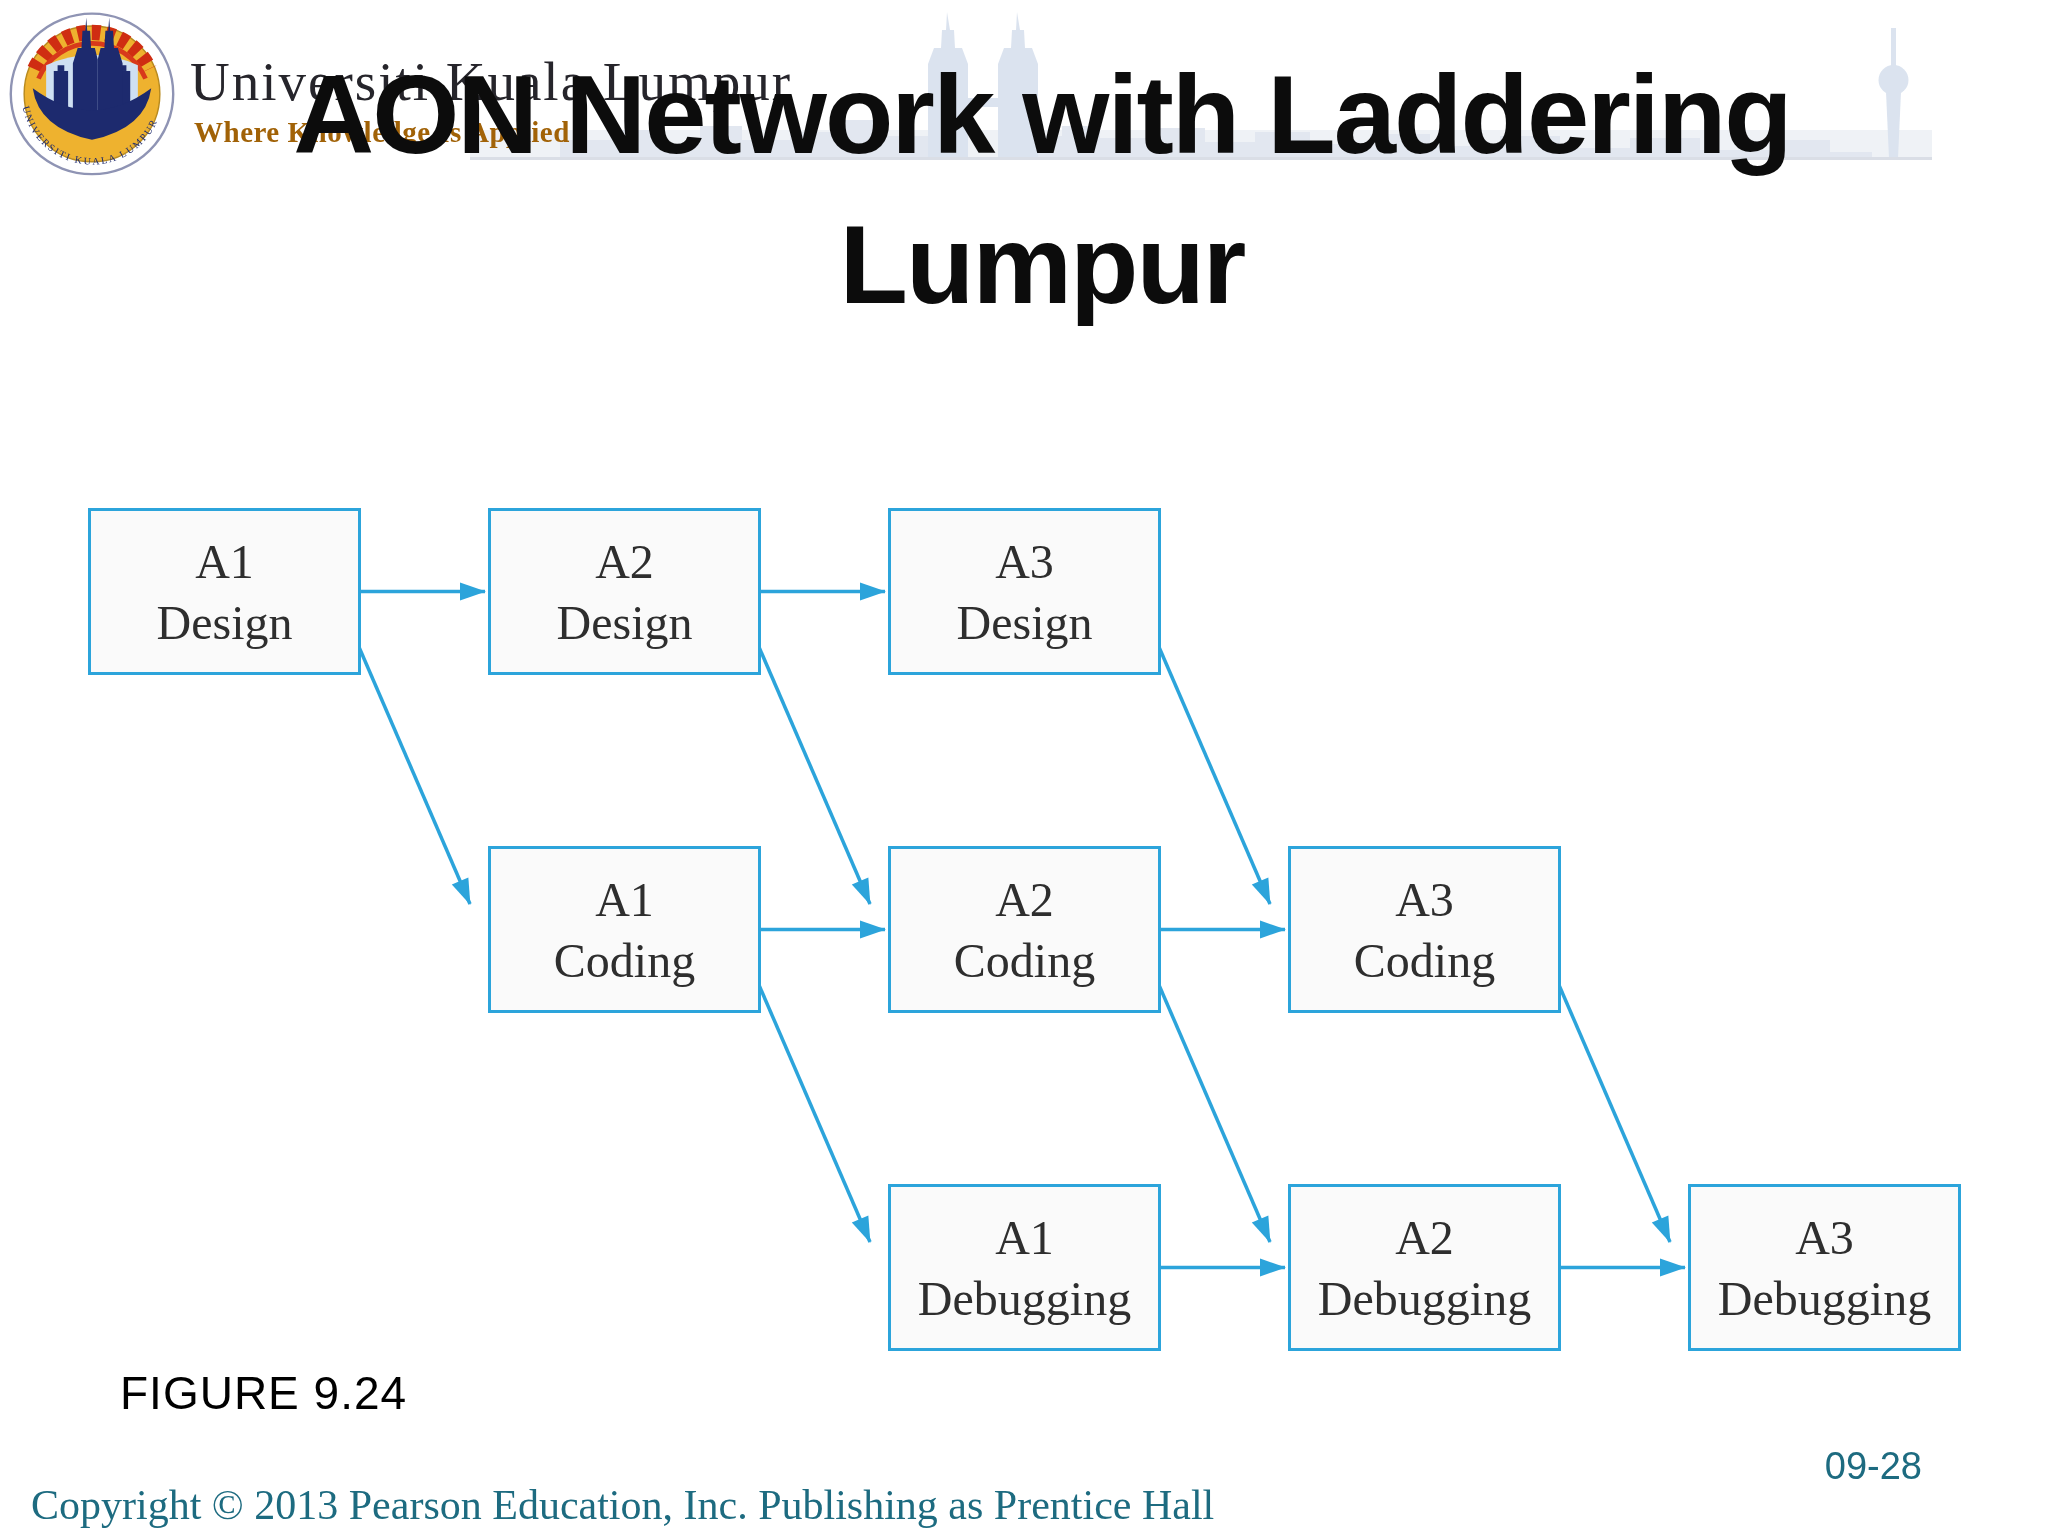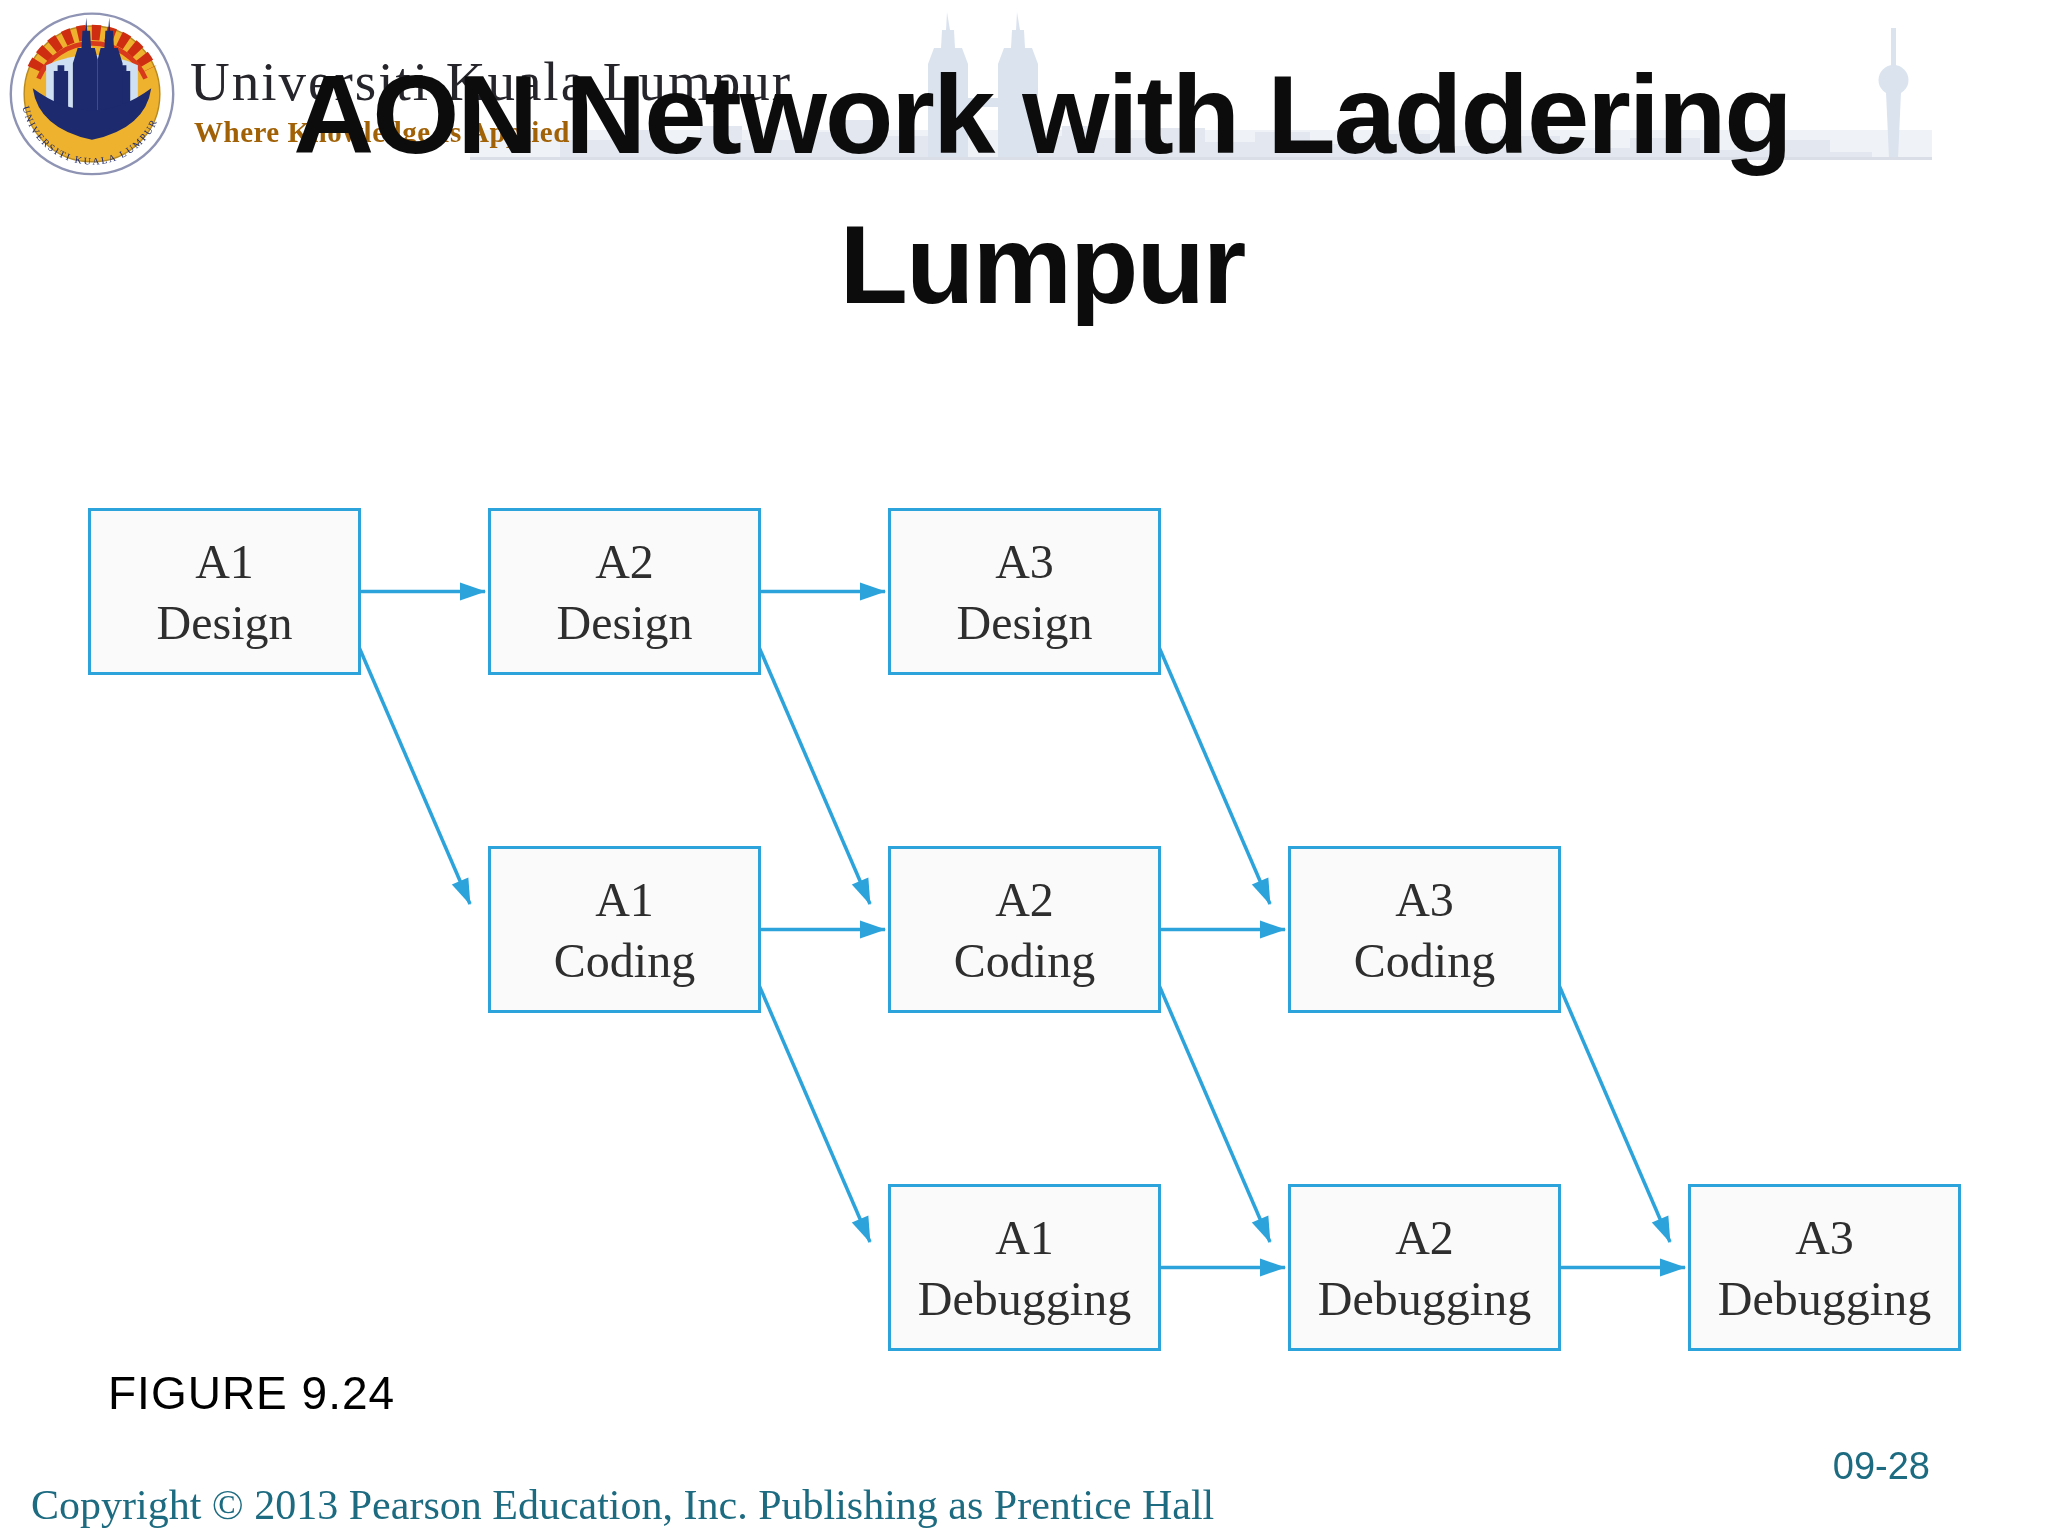--- a/index.html
+++ b/index.html
@@ -39,30 +39,30 @@
   .edges{position:absolute;top:0;left:0;width:2048px;height:1536px;z-index:2;}
   .node{
     position:absolute;box-sizing:border-box;width:273px;height:167px;
     background:var(--node-fill);border:3px solid var(--accent);
     display:flex;flex-direction:column;align-items:center;justify-content:center;
     font:400 48px/61px "Liberation Serif",serif;color:var(--node-text);
     text-align:center;z-index:3;
   }
   
   .figure-label{
-    position:absolute;left:108px;top:1368px;
+    position:absolute;left:120px;top:1368px;
     font:400 46px/1.1 "Liberation Sans",sans-serif;color:#000;letter-spacing:1px;
   }
   .copyright{
     position:absolute;left:31px;top:1482px;
     font:400 42px/1.1 "Liberation Serif",serif;color:var(--teal);
     white-space:nowrap;
   }
   .page-number{
-    position:absolute;right:118px;top:1446px;
+    position:absolute;right:126px;top:1446px;
     font:400 38px/1.1 "Liberation Sans",sans-serif;color:var(--teal);
   }
 </style>
 </head>
 <body>
 
 <div class="slide">
 
   <div class="header">
     <svg class="skyline" width="2048" height="210" viewBox="0 0 2048 210">

